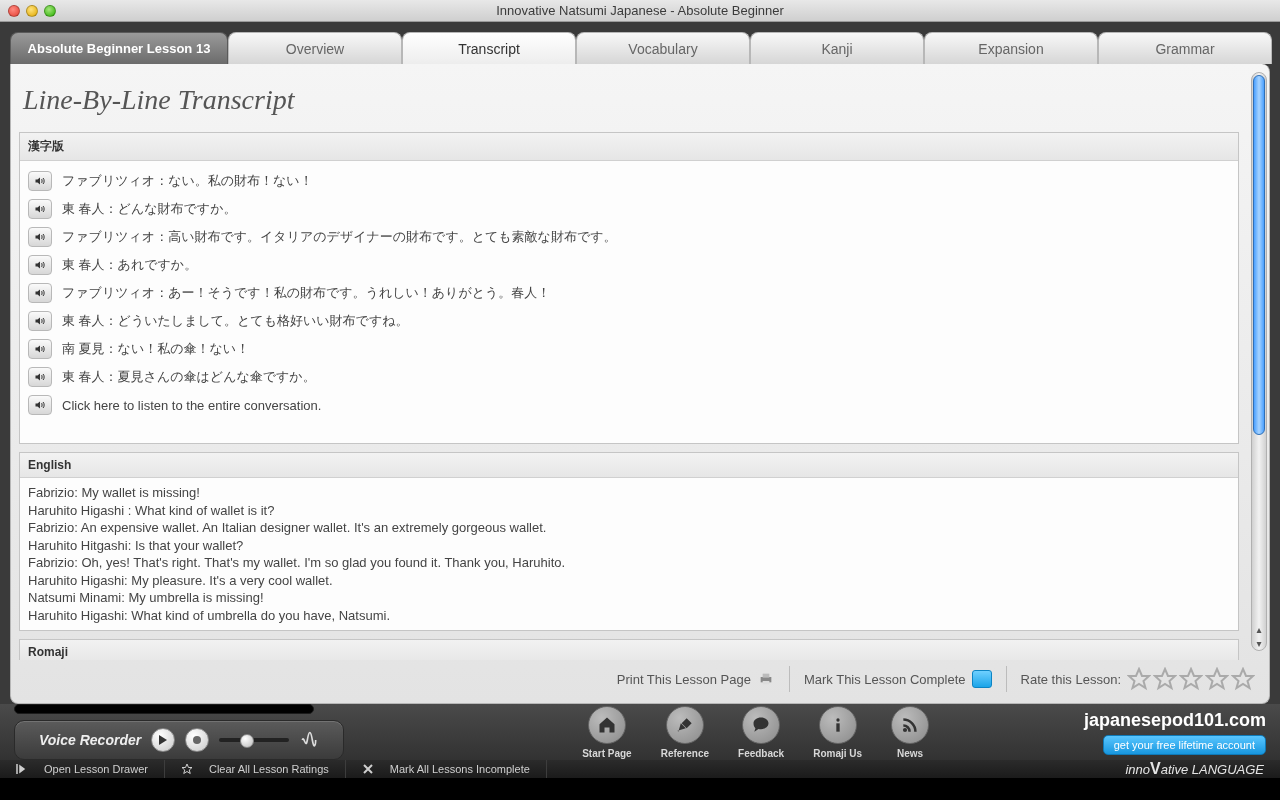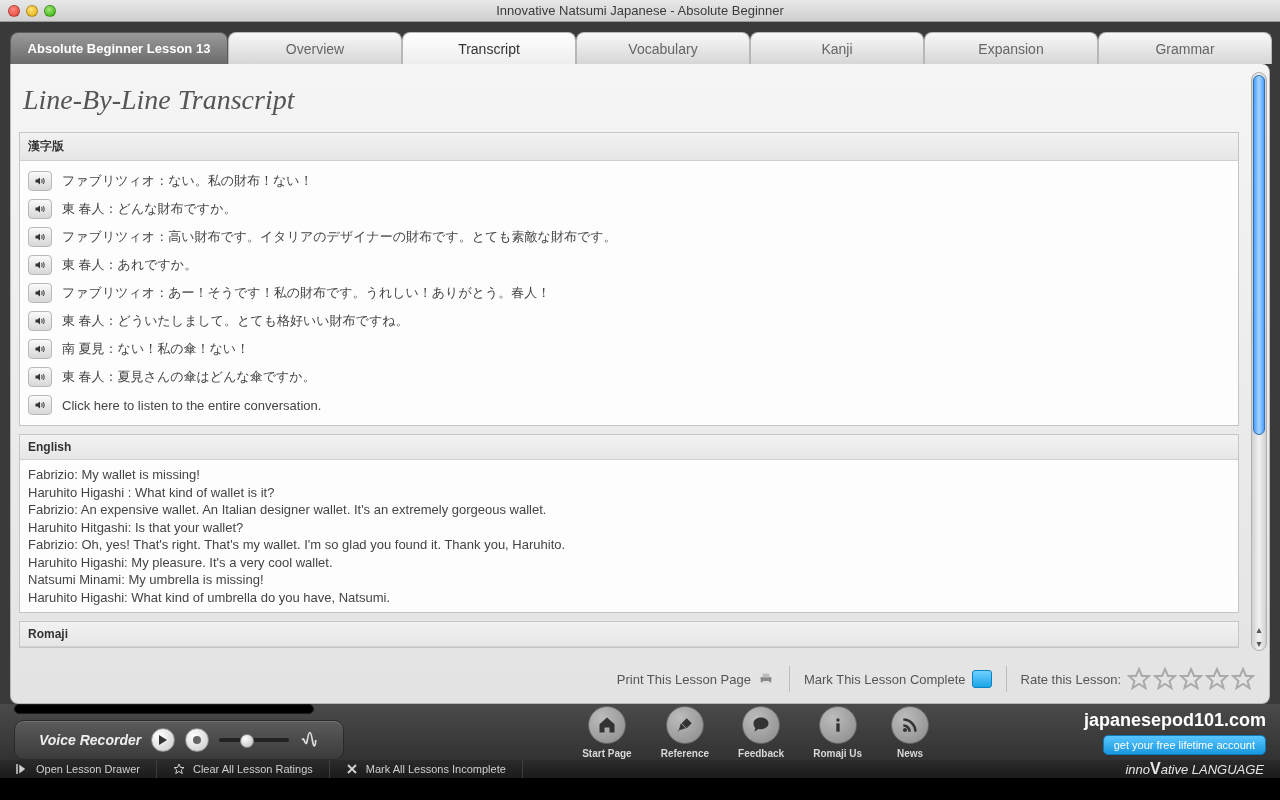--- a/index.html
+++ b/index.html
@@ -25,21 +25,21 @@
 .tab.nav { width: 174px; }
 .tab.active { background: linear-gradient(#ffffff, #ededed); color: #333; font-weight: 500; }
 
 
 .panel { background: linear-gradient(#f5f5f5, #e3e3e3); border: 1px solid #b7b7b7; border-top: none; border-radius: 0 8px 8px 8px; padding: 8px 8px 0 8px; position: relative; height: 640px; }
 .scrollwrap { position: relative; height: 588px; overflow: hidden; padding-right: 22px; }
 .heading { font-family: Georgia, "Times New Roman", serif; font-style: italic; font-weight: normal; font-size: 28px; color: #555; padding: 12px 4px 16px 4px; }
 
 .block { border: 1px solid #c5c5c5; background: #fdfdfd; margin-bottom: 8px; }
 .block-head { font-size: 12px; font-weight: bold; color: #333; background: linear-gradient(#f2f2f2,#e6e6e6); padding: 5px 8px; border-bottom: 1px solid #d0d0d0; }
-.block-body { padding: 6px 8px 6px 8px; }
+.block-body { padding: 6px 8px 24px 8px; }
 
 .line { display: flex; align-items: center; gap: 10px; padding: 4px 0; font-size: 13px; color: #444; }
 .speaker-btn { width: 24px; height: 20px; border-radius: 4px; background: linear-gradient(#fafafa,#d7d7d7); border: 1px solid #b8b8b8; display: flex; align-items: center; justify-content: center; cursor: pointer; flex-shrink: 0; }
 .speaker-icon { width: 14px; height: 12px; }
 
 .eng-body { padding: 6px 8px; font-size: 13px; color: #444; line-height: 1.35; }
 
 
 .aqua-scroll { position: absolute; right: 2px; top: 8px; width: 16px; bottom: 52px; background: linear-gradient(90deg,#d0d0d0,#f2f2f2,#d0d0d0); border: 1px solid #b0b0b0; border-radius: 8px; }
 .aqua-thumb { position: absolute; left: 1px; right: 1px; top: 2px; height: 360px; border-radius: 7px; background: linear-gradient(90deg,#4aa0ff,#a8d4ff,#4aa0ff); border: 1px solid #2e6fb8; }
@@ -72,21 +72,21 @@
 .nav-circle { width: 38px; height: 38px; border-radius: 50%; background: radial-gradient(circle at 35% 30%, #bcbcbc, #8a8a8a); border: 1px solid #666; display:flex; align-items:center; justify-content:center; color:#2e2e2e; }
 .nav-lbl { color: #d8d8d8; font-size: 10px; font-weight: bold; }
 
 .brand { margin-left: auto; display:flex; flex-direction:column; align-items:flex-end; gap:4px; }
 .brand-top { color:#fff; font-size: 18px; font-style: italic; }
 .brand-top b { font-style: normal; }
 .brand-btn { font-size: 11px; color:#fff; background: linear-gradient(#59c6ff,#1897df); border:1px solid #0f7ab8; border-radius: 5px; padding: 3px 10px; cursor:pointer; }
 
 
 .status { height: 28px; background: linear-gradient(#2b2b2b,#1b1b1b); display:flex; align-items:center; color:#cfcfcf; font-size: 11px; }
-.status-item { display:flex; align-items:center; gap:8px; padding: 0 16px; height:100%; border-right: 1px solid #3d3d3d; cursor:pointer; }
+.status-item { display:flex; align-items:center; gap:16px; padding: 0 16px; height:100%; border-right: 1px solid #3d3d3d; cursor:pointer; }
 .status-brand { margin-left:auto; padding: 0 16px; font-size: 13px; color:#e5e5e5; font-style: italic; }
 .status-brand .v { font-weight:bold; font-size:16px; font-style: normal; }
 
 svg { display:block; }
 </style>
 </head>
 <body>
 
 <div class="titlebar">
   <div class="traffic">

